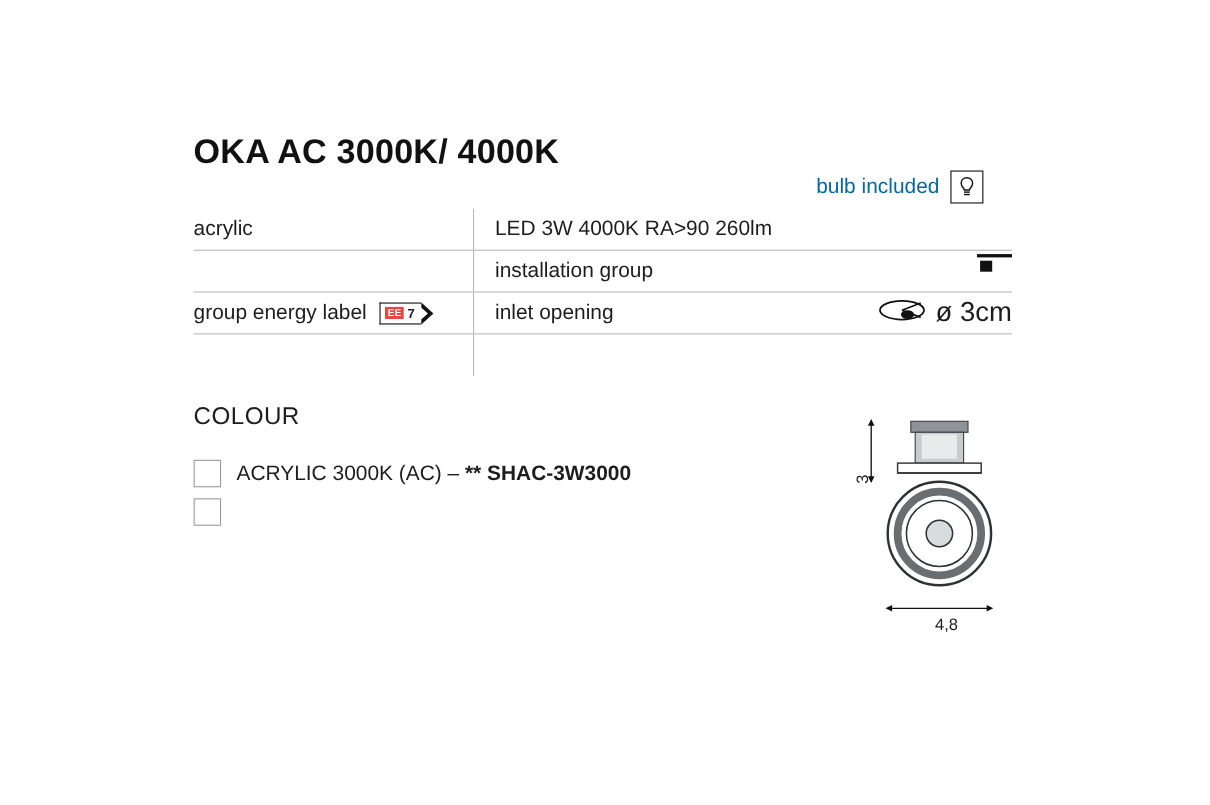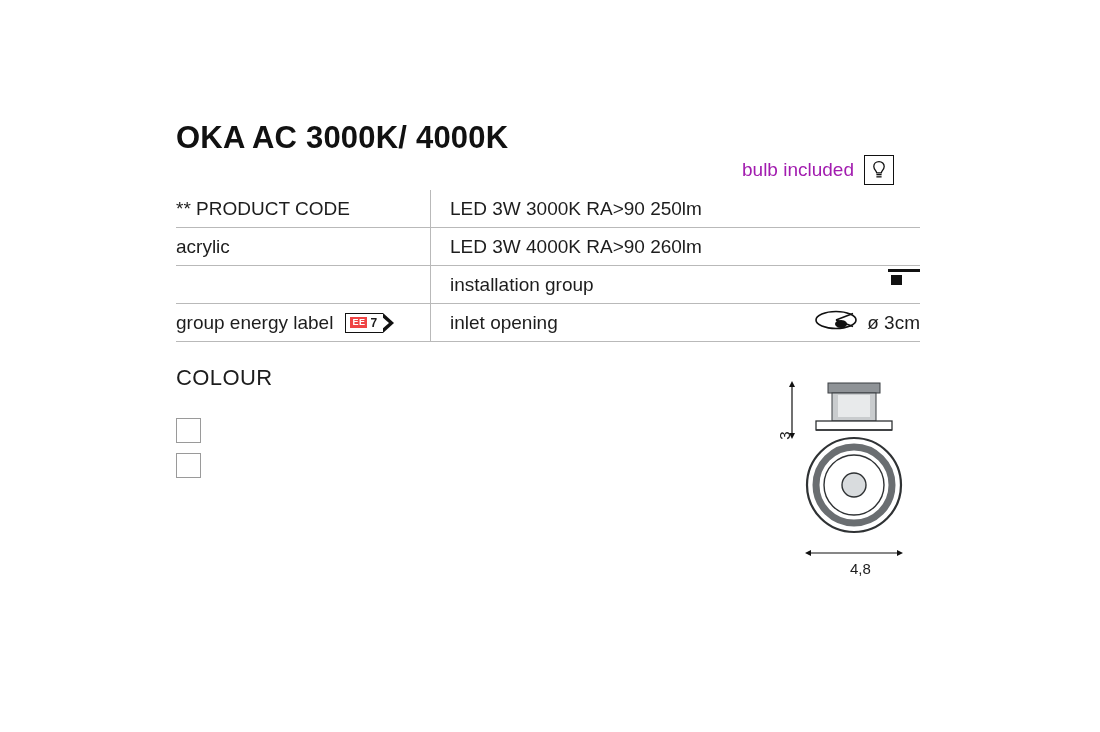--- a/index.html
+++ b/index.html
@@ -38,21 +38,21 @@
   .bulb-row {
     position: absolute;
     left: 742px;
     top: 155px;
     display: flex;
     align-items: center;
     gap: 10px;
   }
   .bulb-label {
     font-size: 19px;
-    color: #a21caf;
+    color: #0369a1;
     white-space: nowrap;
   }
   .bulb-box {
     width: 30px;
     height: 30px;
     border: 1.6px solid #111;
     display: flex;
     align-items: center;
     justify-content: center;
     box-sizing: border-box;
@@ -234,24 +234,20 @@
         <path d="M8 1.6c-3 0-5.2 2.2-5.2 5 0 2 1.2 3.3 2 4.3.5.7.8 1.2.9 1.9h4.6c.1-.7.4-1.2.9-1.9.8-1 2-2.3 2-4.3 0-2.8-2.2-5-5.2-5z" fill="none" stroke="#111" stroke-width="1.3"></path>
         <rect x="5.4" y="14" width="5.2" height="1.3" fill="#111"></rect>
         <rect x="5.4" y="16.2" width="5.2" height="1.3" fill="#111"></rect>
       </svg>
     </span>
   </div>
 
   <div class="table">
     <div class="vline"></div>
 
-    <div class="trow">
-      <div class="tcell-left">** PRODUCT CODE</div>
-      <div class="tcell-right">LED 3W 3000K RA&gt;90 250lm</div>
-    </div>
 
     <div class="trow">
       <div class="tcell-left">acrylic</div>
       <div class="tcell-right">LED 3W 4000K RA&gt;90 260lm</div>
     </div>
 
     <div class="trow">
       <div class="tcell-right">
         <span>installation group</span>
         <span class="right-extra">
@@ -283,30 +279,33 @@
         <span>inlet opening</span>
         <span class="right-extra">
           <span>
             <svg width="42" height="22" viewBox="0 0 42 22" aria-hidden="true">
               <ellipse cx="21" cy="11" rx="20" ry="8.5" fill="none" stroke="#111" stroke-width="1.6"></ellipse>
               <path d="M21 11 L38 4.5" stroke="#111" stroke-width="1.6"></path>
               <path d="M21 11 L38 17.5" stroke="#111" stroke-width="1.6"></path>
               <path d="M26 11 a6 4 0 1 0 0.1 0" fill="#111"></path>
             </svg>
           </span>
-          <span style="font-size:19px;color:#1d1d1d;">ø 3cm</span>
+          <span style="font-size:25px;color:#1d1d1d;">ø 3cm</span>
         </span>
       </div>
     </div>
   </div>
 
   <div class="colour-heading">COLOUR</div>
 
   <div class="option o1">
     <span class="checkbox"></span>
+    <span class="opt-text">
+      <span>ACRYLIC 3000K (AC) – </span><b>** SHAC-3W3000</b>
+    </span>
   </div>
 
   <div class="option o2">
     <span class="checkbox"></span>
   </div>
 
   <div class="drawings">
 
     <span class="dim-v">3</span>
     <span class="dim-h">4,8</span>

